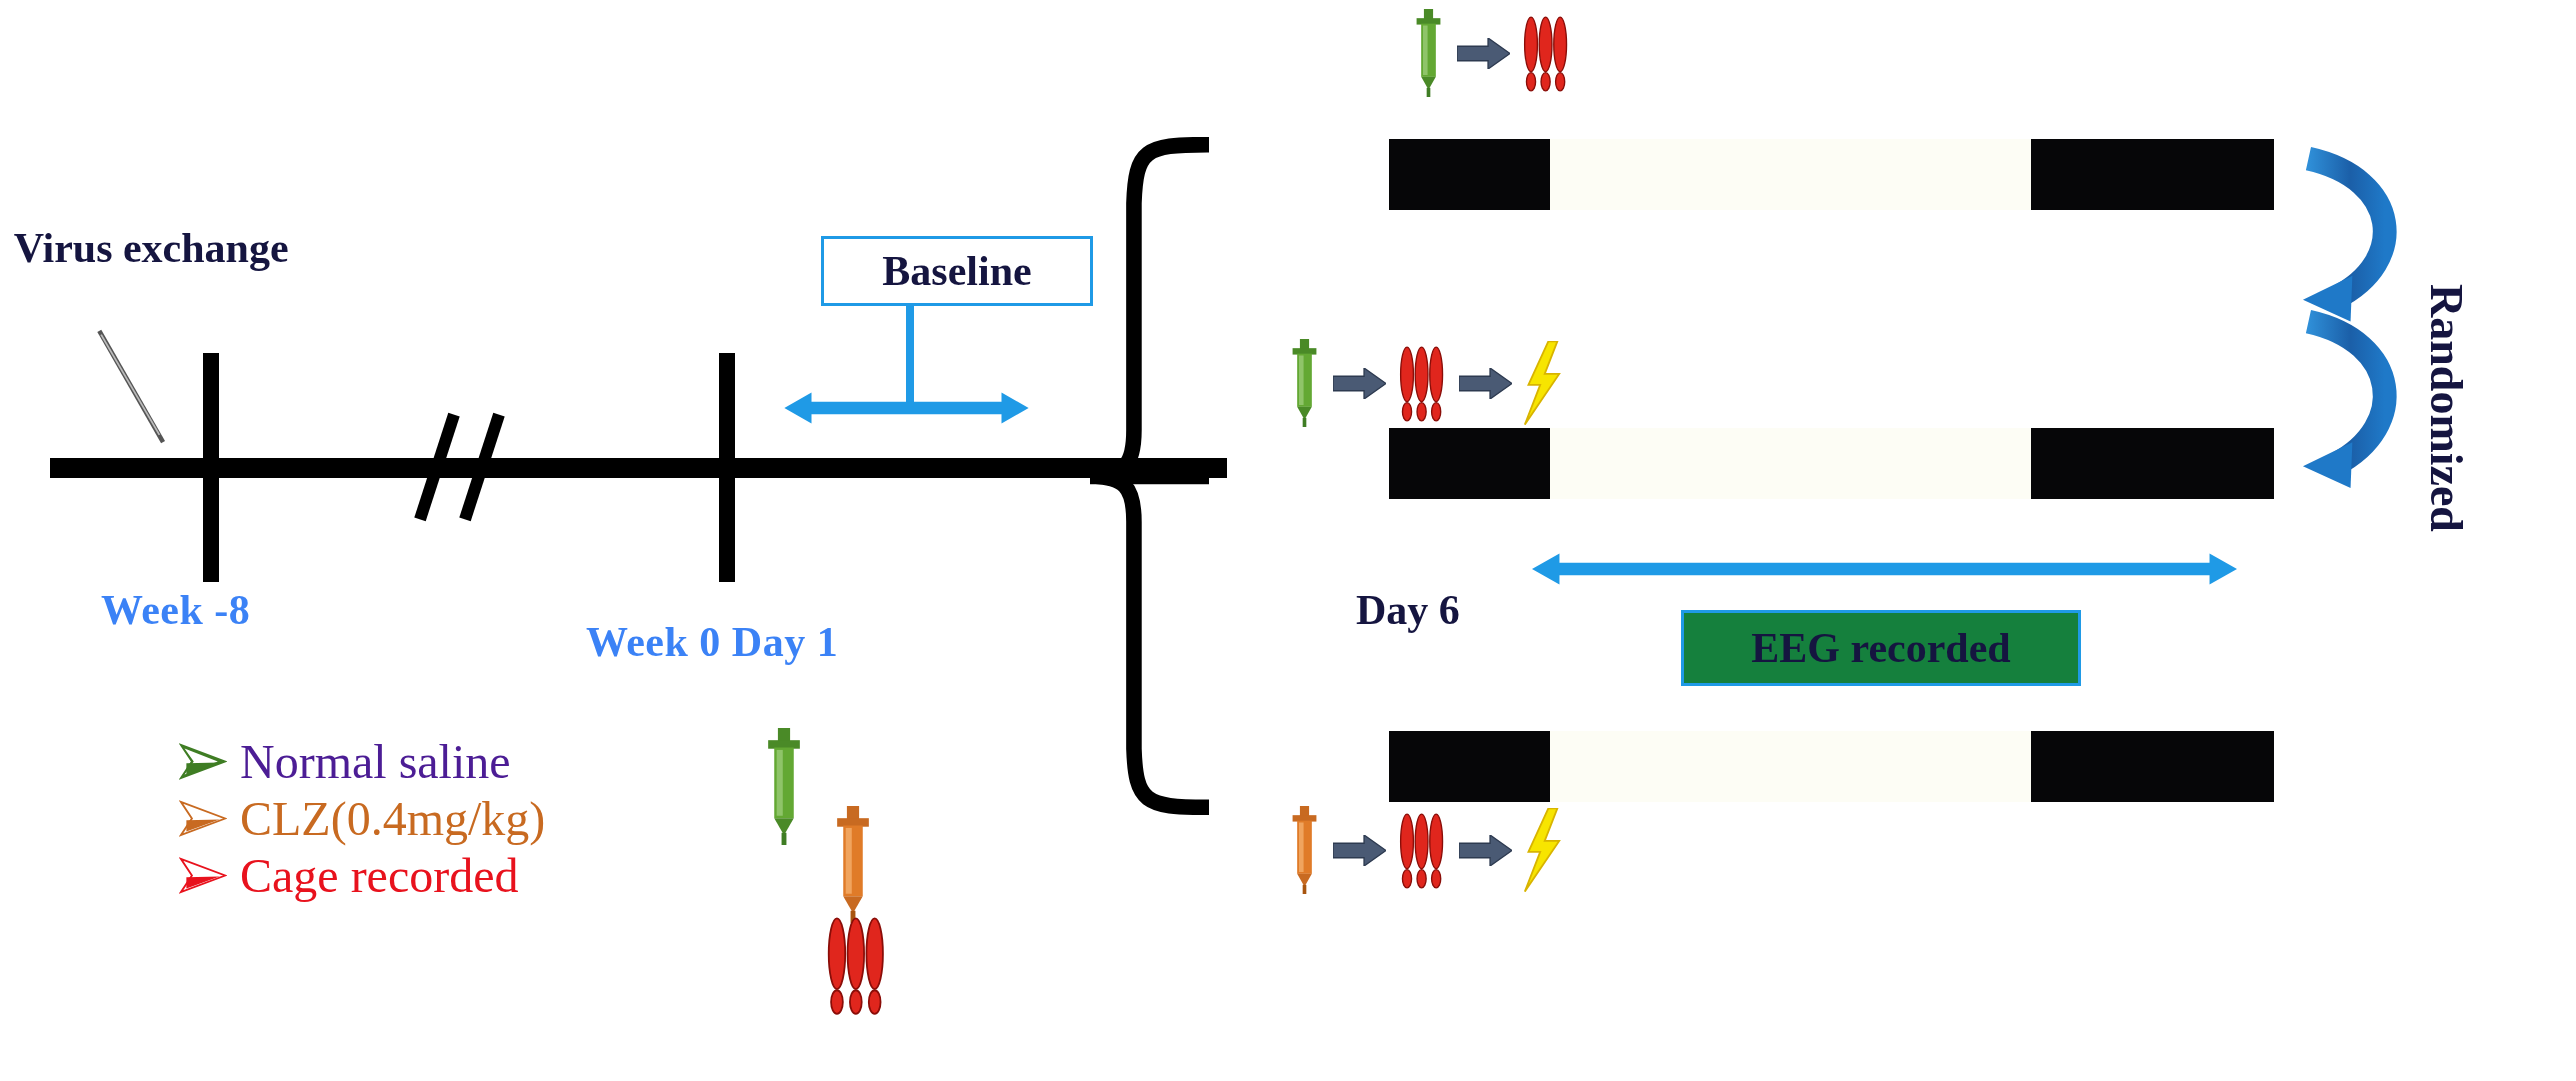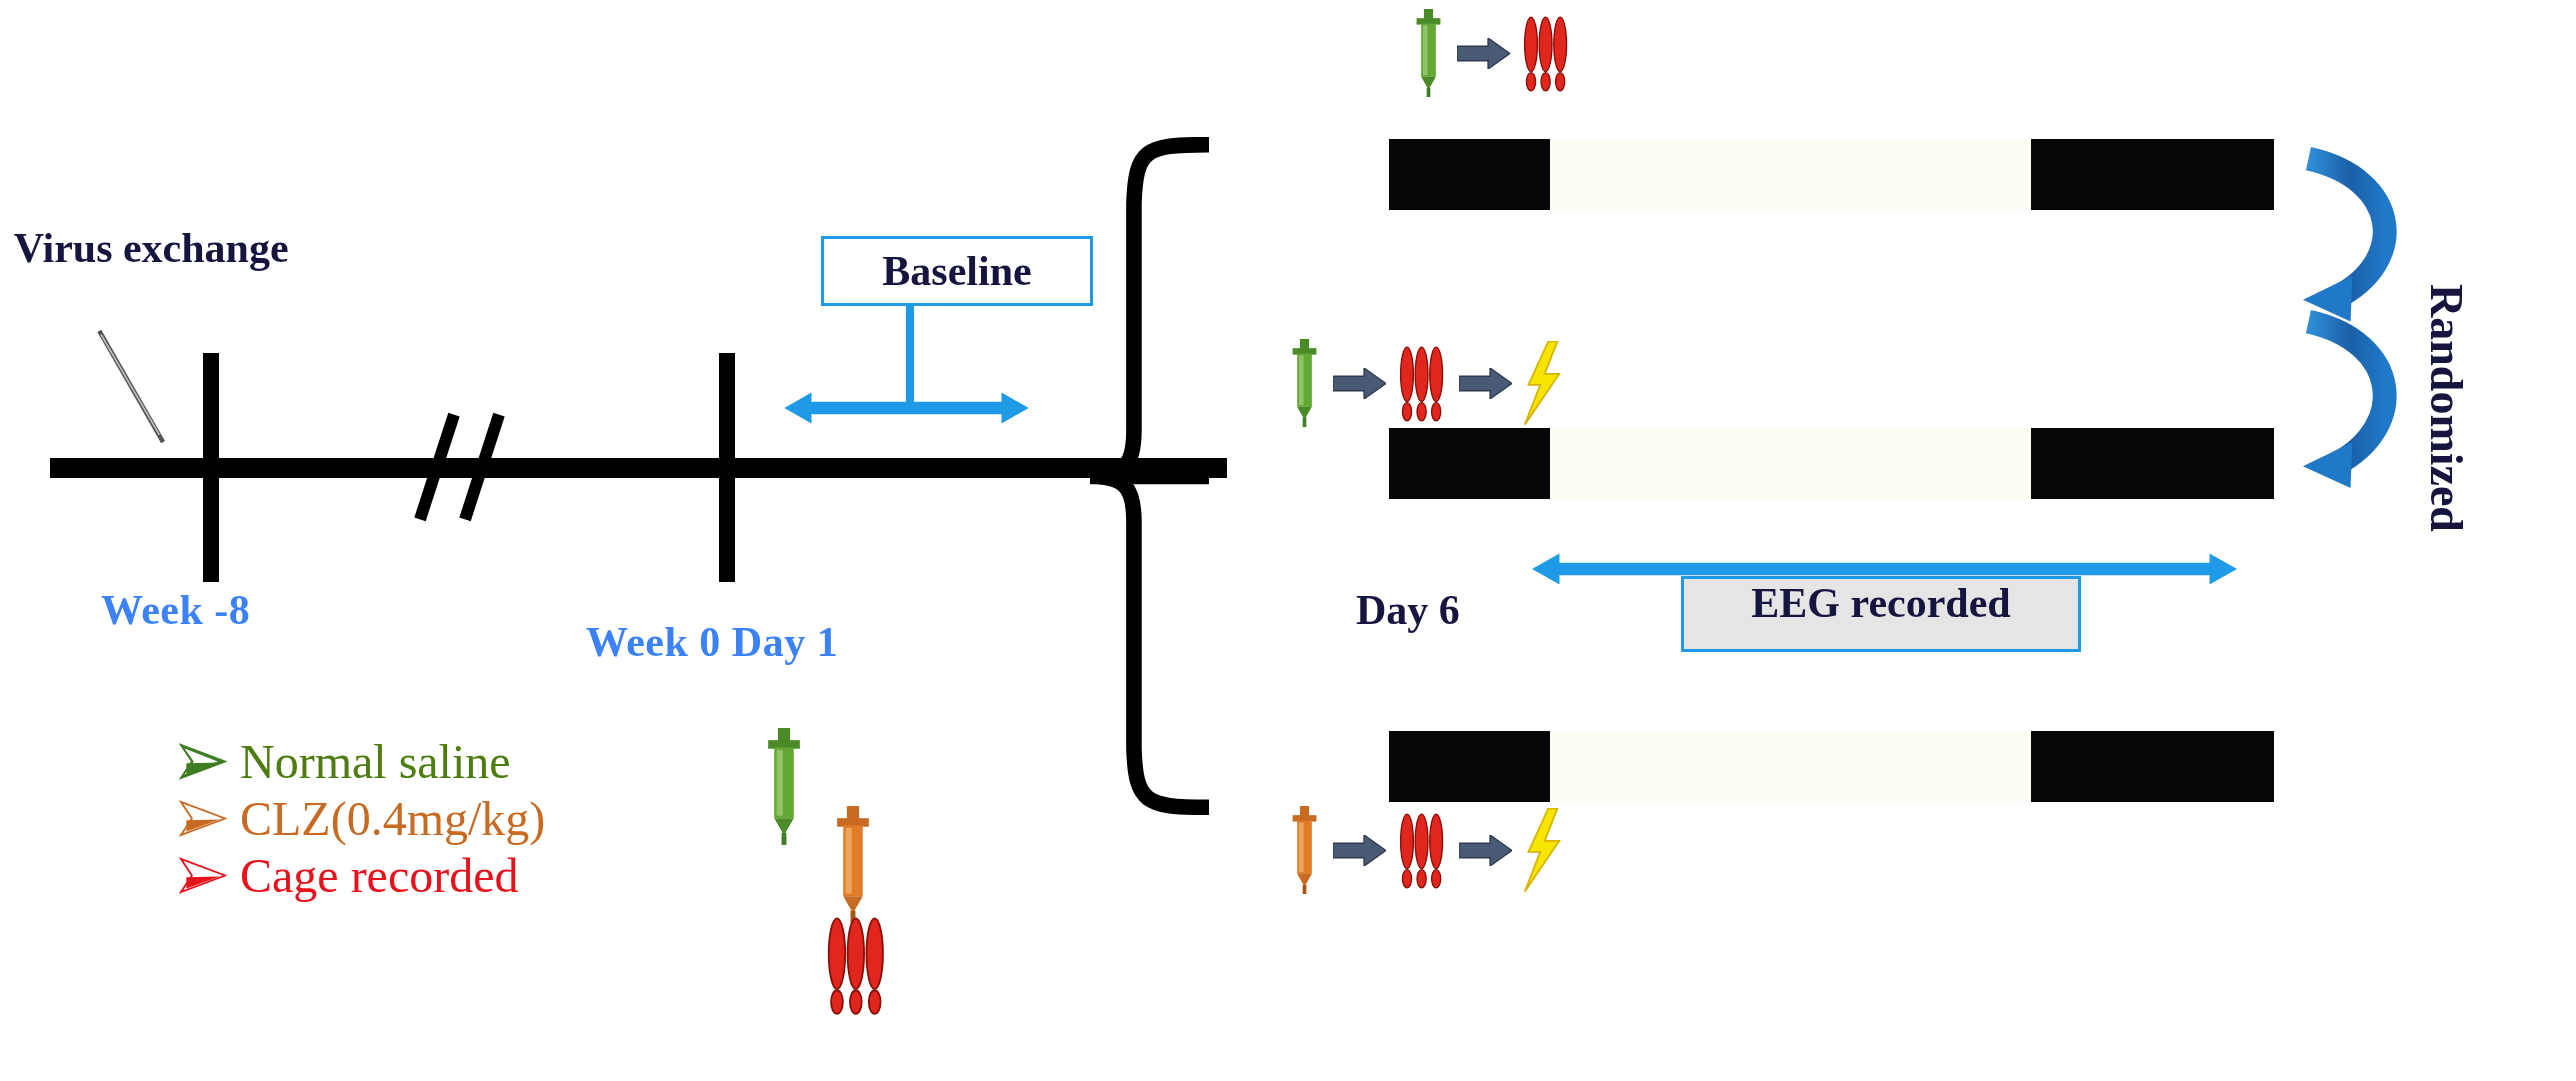--- a/index.html
+++ b/index.html
@@ -25,21 +25,21 @@
   #baseline-box .txt{color:#151540;font-weight:bold;font-size:42px;white-space:nowrap;}
   #baseline-stem{left:906px;top:304px;width:8.2px;height:101px;background:#1f9ae6;}
   #baseline-arrow{left:783px;top:389px;width:247px;height:38px;}
   
   #brace{left:1090px;top:137px;width:119px;height:678px;}
   
   #legend{left:179px;top:733px;width:751px;}
   .leg-row{display:flex;align-items:center;height:57px;white-space:nowrap;}
   .leg-arrow{width:48px;height:37px;margin-right:13px;flex:none;}
   .leg-text{font-size:48px;line-height:48px;}
-  .leg-green{color:#4d7c0f;}
+  .leg-green{color:#4c1d95;}
   .leg-orange{color:#c86a21;}
   .leg-red{color:#e8121d;}
   .leg-yellow{color:#e8c32a;}
   #legend-bolt-inline{width:48px;height:71px;margin-left:20px;}
   #legend-syr-green{left:760px;top:728px;width:48px;height:117px;}
   #legend-syr-orange{left:829px;top:806px;width:48px;height:117px;}
   #legend-cage-big{left:824px;top:916px;width:66px;height:99px;}
   
   .bar{height:71px;display:flex;}
   .bar .seg-dark{background:#060608;}
@@ -52,22 +52,22 @@
   .syr{width:35px;height:88px;flex:none;}
   .cage{width:51px;height:77px;flex:none;}
   .bolt{width:38px;height:84px;flex:none;}
   .gray-arrow{width:53px;height:31px;flex:none;margin:0 11px;}
   #icons-row1{left:1411px;top:9.2px;}
   #icons-row2{left:1287px;top:339px;}
   #icons-row3{left:1287px;top:806px;}
   
   #label-day3{left:1356px;top:586px;color:#151540;font-weight:bold;font-size:42px;white-space:nowrap;}
   #eeg-arrow{left:1532px;top:550px;width:705px;height:38px;}
-  #eeg-box{left:1681px;top:576px;width:394px;height:70px;border:3.7px solid #1f9ae6;background:#e5e5e5;
-           display:flex;align-items:flex-start;justify-content:center;}
+  #eeg-box{left:1681px;top:610px;width:394px;height:70px;border:3.7px solid #1f9ae6;background:#15803d;
+           display:flex;align-items:center;justify-content:center;}
   #eeg-box .txt{color:#151540;font-weight:bold;font-size:42px;white-space:nowrap;}
   
   #rand-arrows{left:2281px;top:142px;width:183px;height:641px;}
   #rand-label{left:2473px;top:284px;width:366px;height:55px;
               transform:rotate(90deg);transform-origin:left top;
               color:#151540;font-weight:bold;font-size:46px;white-space:nowrap;}
 </style>
 </head>
 <body>
 

